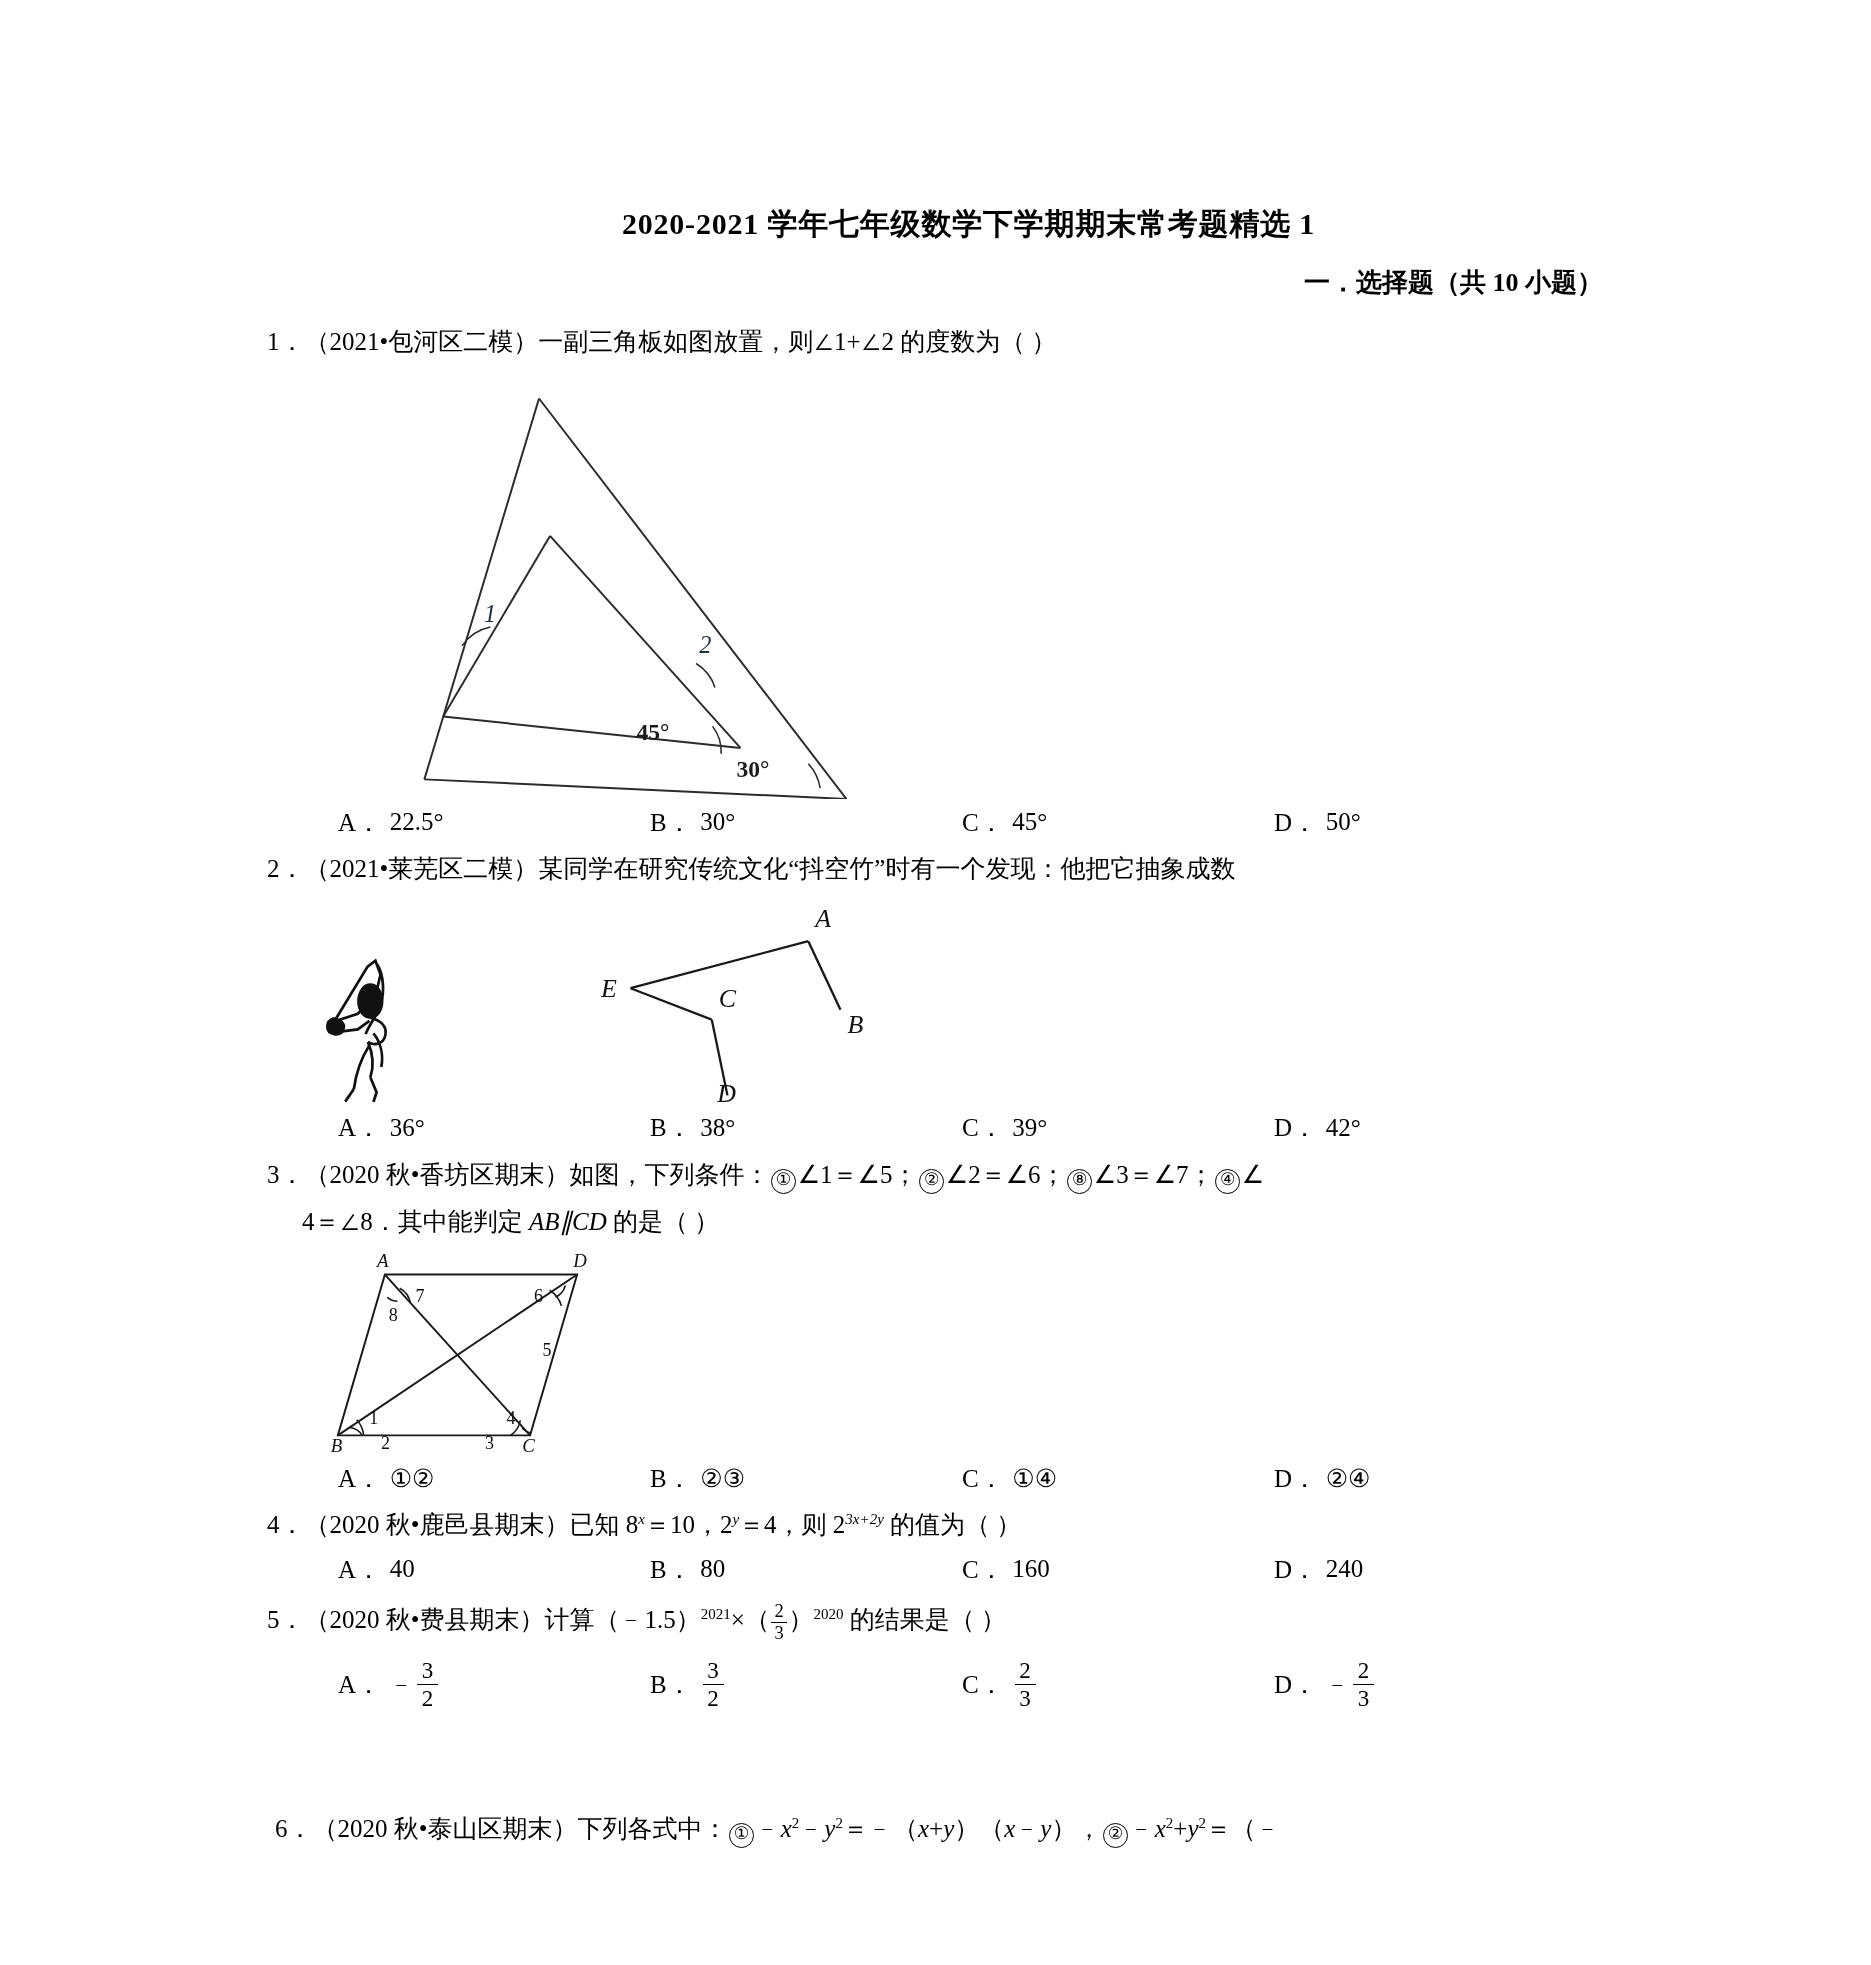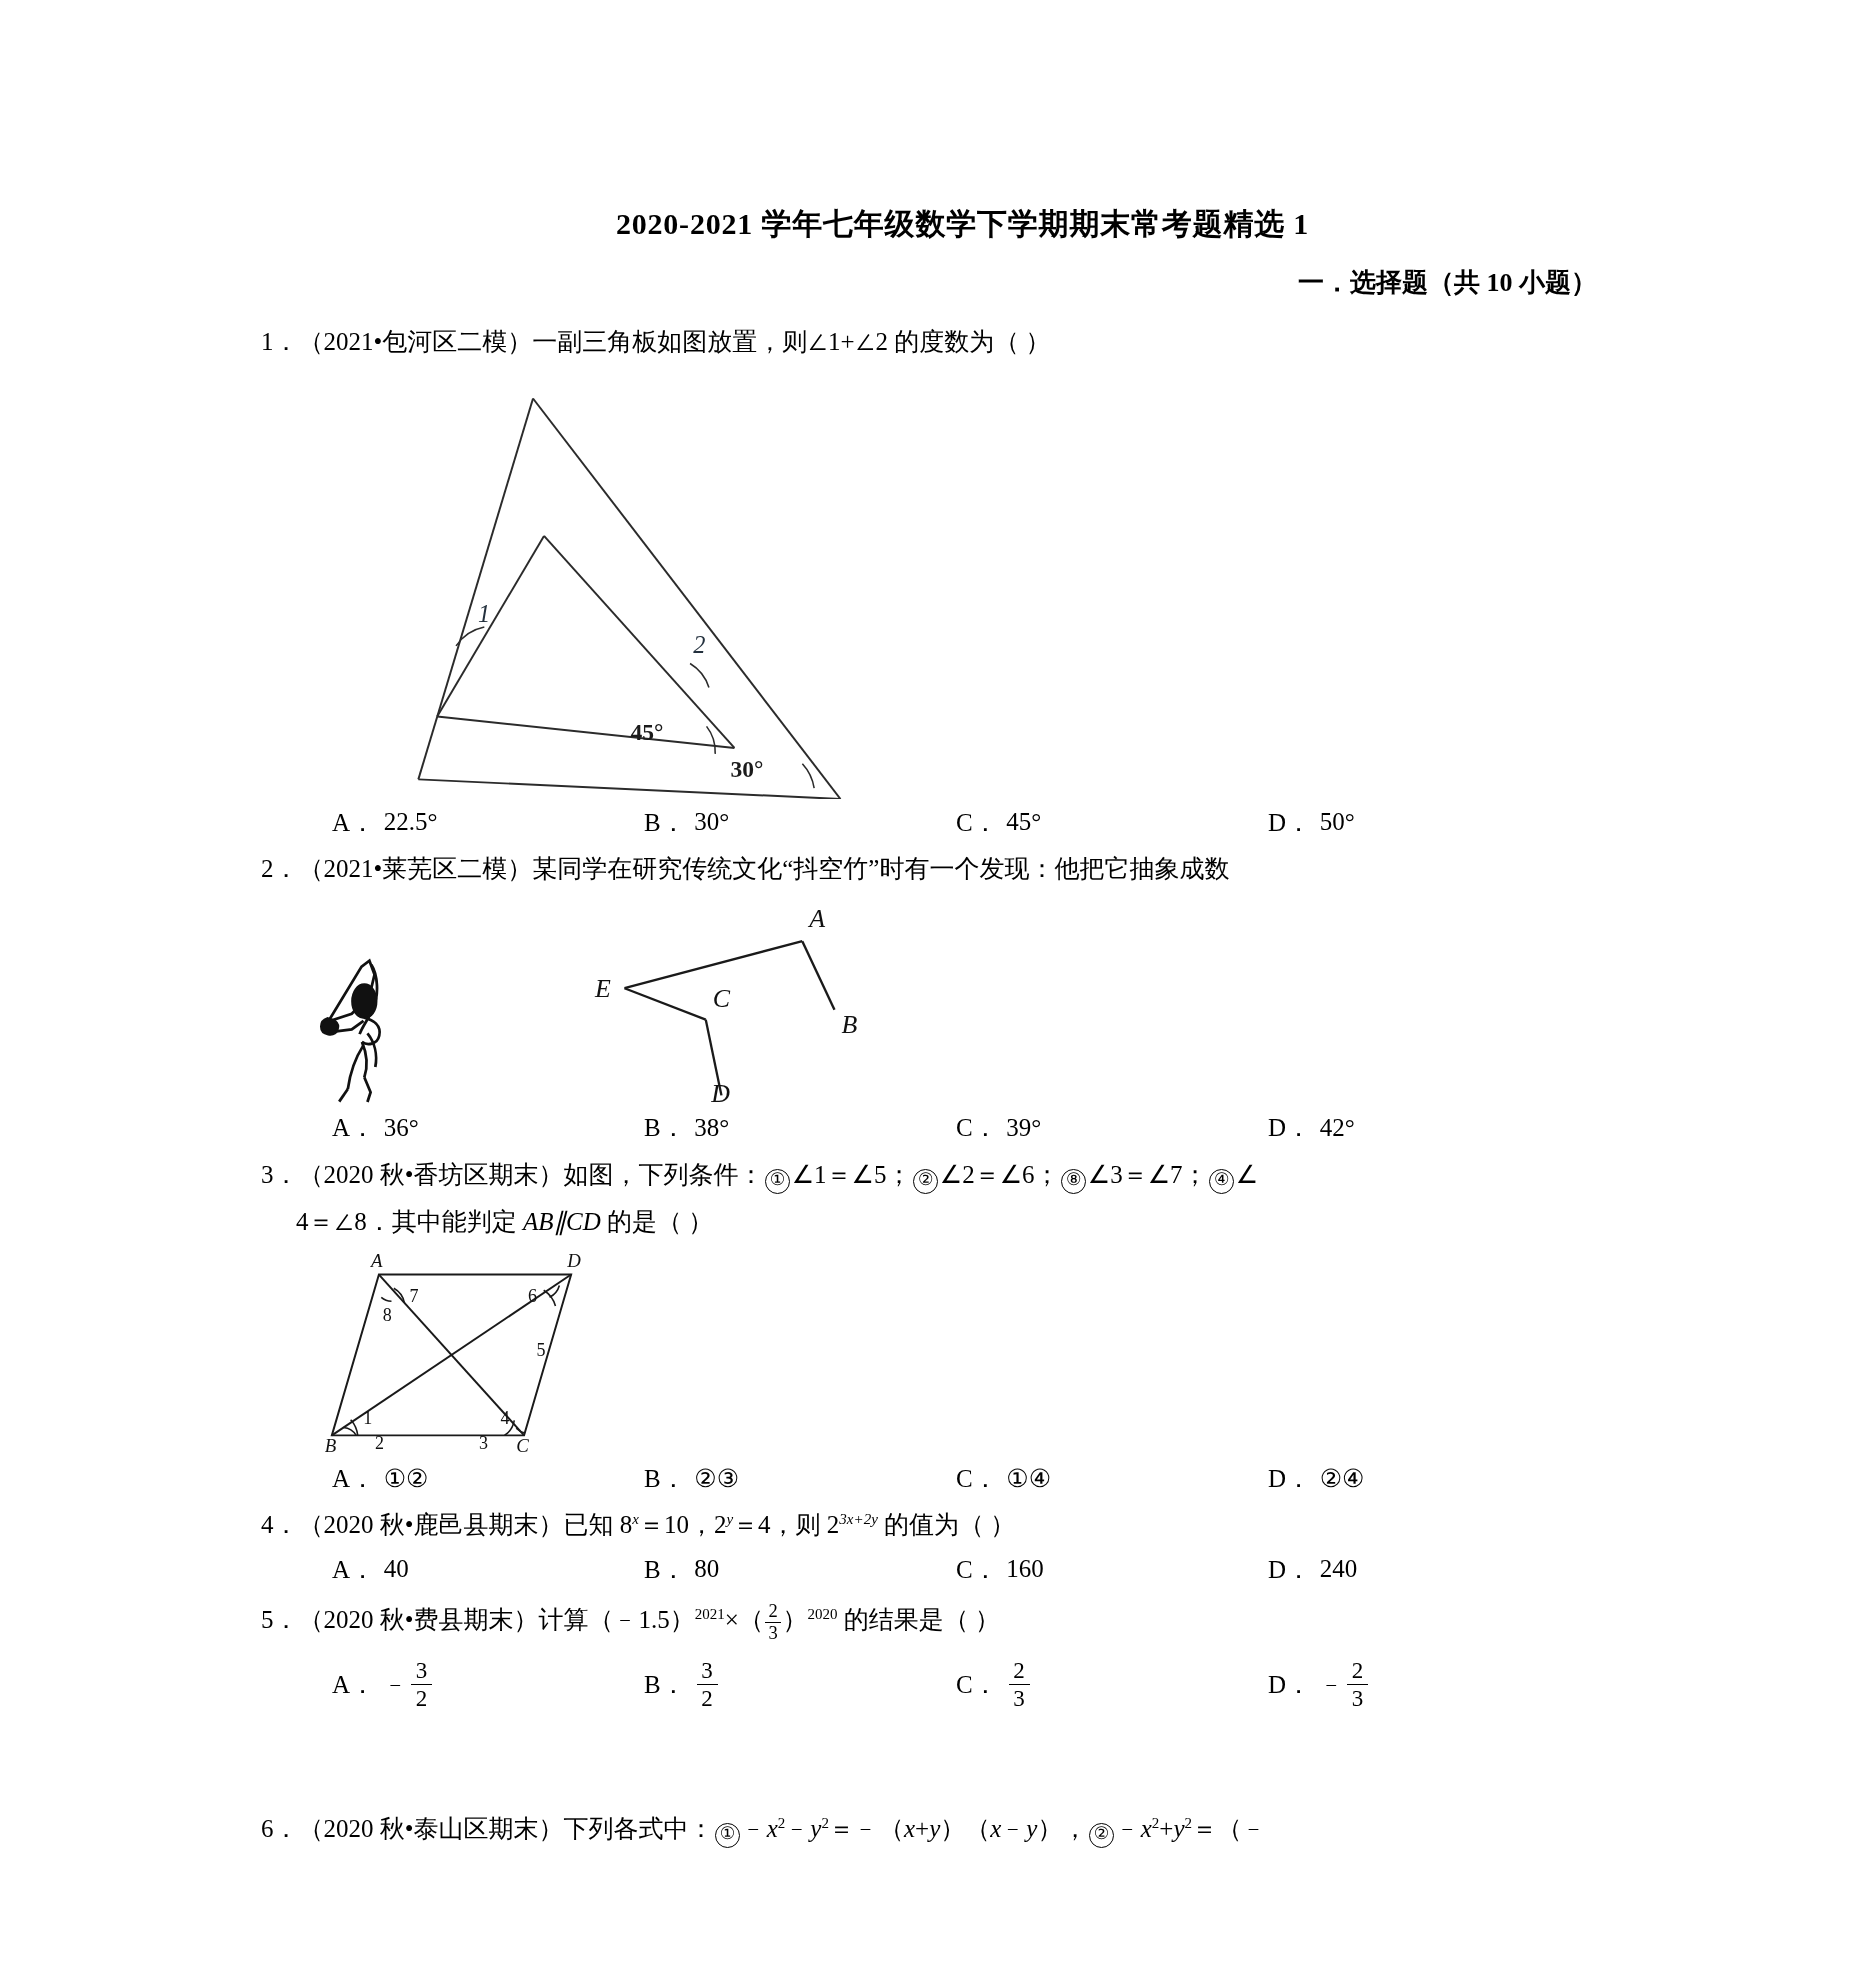--- a/index.html
+++ b/index.html
@@ -11,21 +11,21 @@
     position:relative;
     overflow:hidden;
   }
   .page {
     position:absolute;
     left:0; top:0;
     width:1872px; height:2647px;
   }
   .content {
     position:absolute;
-    left:261px; top:204px;
+    left:267px; top:204px;
     width:1336px;
   }
 
   
   .doc-title {
     text-align:center;
     font-weight:bold;
     font-size:30px;
     letter-spacing:0.8px;
     margin:0 0 20.4px 0;
@@ -363,21 +363,21 @@
               <span>﹣</span>
               <span class="frac">
                 <span class="num">2</span>
                 <span class="den">3</span>
               </span>
             </span>
         </div>
       </div>
     </div>
 
-    <div class="q" style="margin-top:98px;">
+    <div class="q" style="margin-top:98px;margin-left:8px;">
       <div class="q-line">
         <span>6．</span><span>（2020 秋•泰山区期末）</span><span>下列各式中：</span><span class="circ">①</span><span>﹣</span><span class="ital">x</span><sup class="pn">2</sup><span>﹣</span><span class="ital">y</span><sup class="pn">2</sup><span>＝﹣（</span><span class="ital">x</span><span>+</span><span class="ital">y</span><span>）（</span><span class="ital">x</span><span>﹣</span><span class="ital">y</span><span>），</span><span class="circ">②</span><span>﹣</span><span class="ital">x</span><sup class="pn">2</sup><span>+</span><span class="ital">y</span><sup class="pn">2</sup><span>＝（﹣</span>
       </div>
     </div>
 
   </div>
 
 </div>
 
 

